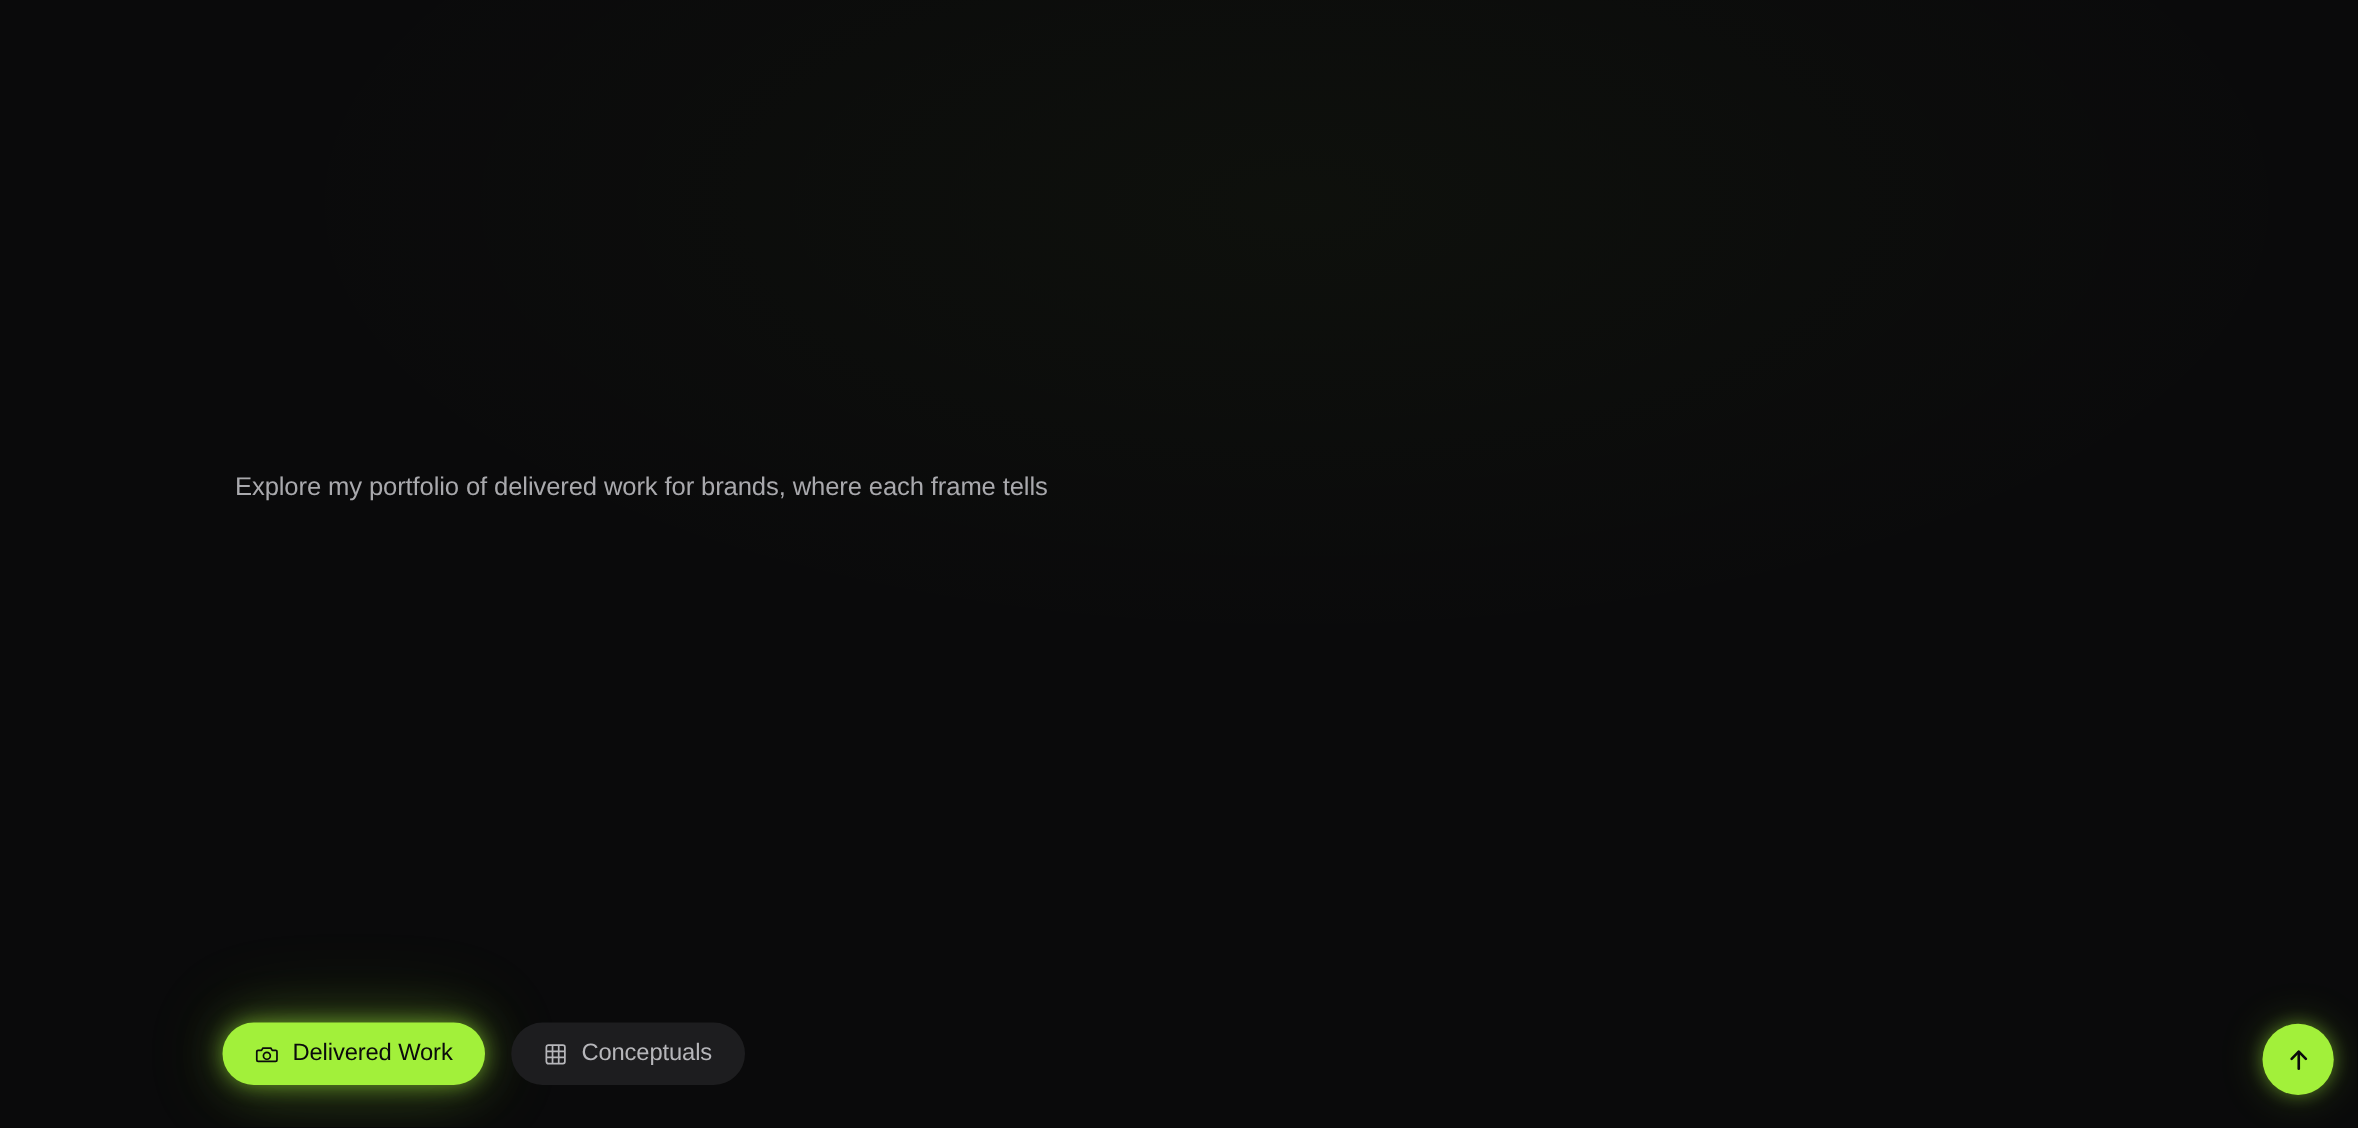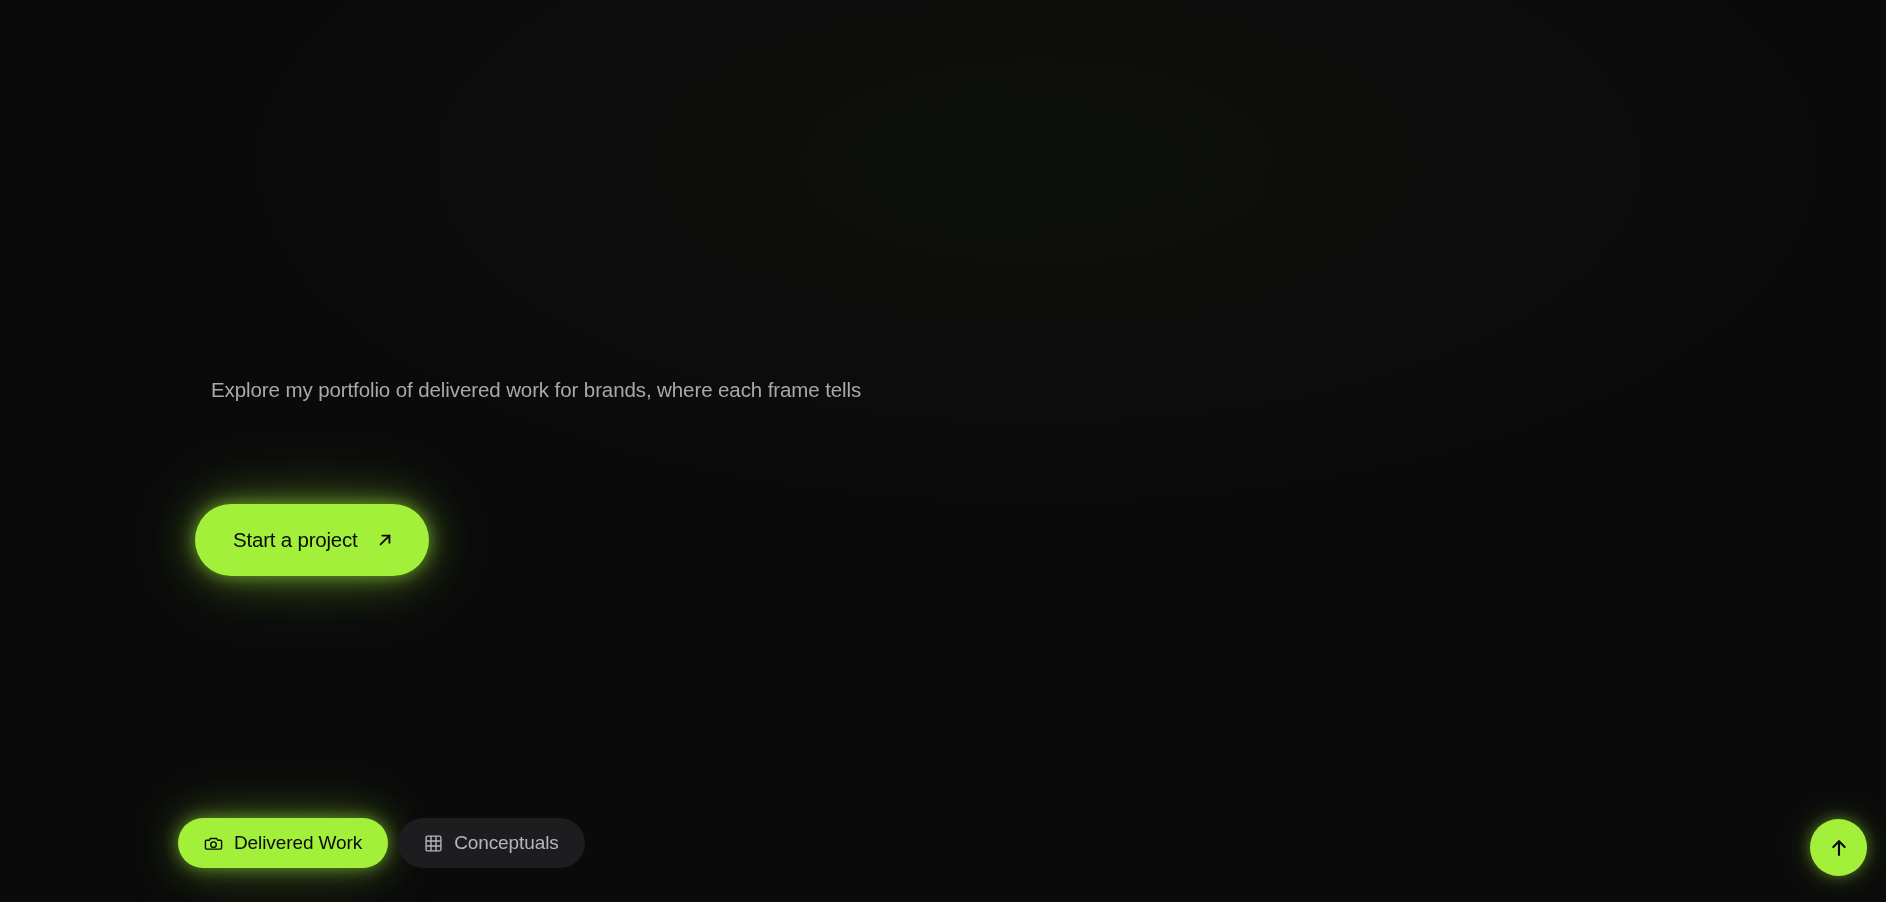--- a/index.html
+++ b/index.html
@@ -55,21 +55,20 @@
   .hero-sub {
     position: absolute;
     left: 188px;
     top: 372px;
     width: 880px;
     font-size: 20.5px;
     line-height: 35px;
     font-weight: 400;
     letter-spacing: -0.1px;
     color: #a9a9ad;
-    margin-left: 23px;
   }
   .hero-sub span { display: block; }
 
   
   .cta-wrap {
     position: absolute;
     left: 195px;
     top: 504px;
   }
   .cta-button {
@@ -101,21 +100,21 @@
   }
   .cta-arrow svg { display: block; }
 
   
   .chip-bar {
     position: absolute;
     left: 178px;
     top: 818px;
     display: flex;
     align-items: center;
-    gap: 10px;
+    gap: 21px;
   }
   .chip {
     display: inline-flex;
     align-items: center;
     gap: 11px;
     height: 50px;
     padding: 0 26px;
     border: none;
     border-radius: 25px;
     font-family: inherit;
@@ -173,31 +172,20 @@
 
 <div class="page">
 
   <h1 class="hero-headline">
   </h1>
 
   <p class="hero-sub">
     <span>Explore my portfolio of delivered work for brands, where each frame tells</span>
   </p>
 
-  <div class="cta-wrap">
-    <button class="cta-button">
-      <span>Start a project</span>
-      <span class="cta-arrow">
-        <svg width="20" height="20" viewBox="0 0 20 20" fill="none" aria-hidden="true">
-          <path d="M5.6 14.4 L14.4 5.6" stroke="#0b0b0c" stroke-width="1.9" stroke-linecap="round"></path>
-          <path d="M7.3 5.6 H14.4 V12.7" stroke="#0b0b0c" stroke-width="1.9" stroke-linecap="round" stroke-linejoin="round"></path>
-        </svg>
-      </span>
-    </button>
-  </div>
 
   <div class="chip-bar">
 
     <button class="chip is-active">
       <span class="chip-icon">
         <svg width="19" height="19" viewBox="0 0 20 20" fill="none" aria-hidden="true">
           <path d="M2.6 6.6h2.9l1.2-1.9h6.6l1.2 1.9h2.9a1.1 1.1 0 0 1 1.1 1.1v7.1a1.1 1.1 0 0 1-1.1 1.1H2.6a1.1 1.1 0 0 1-1.1-1.1V7.7a1.1 1.1 0 0 1 1.1-1.1Z" stroke="#0b0b0c" stroke-width="1.45" stroke-linejoin="round"></path>
           <circle cx="10" cy="11.2" r="2.9" stroke="#0b0b0c" stroke-width="1.45"></circle>
         </svg>
       </span>

